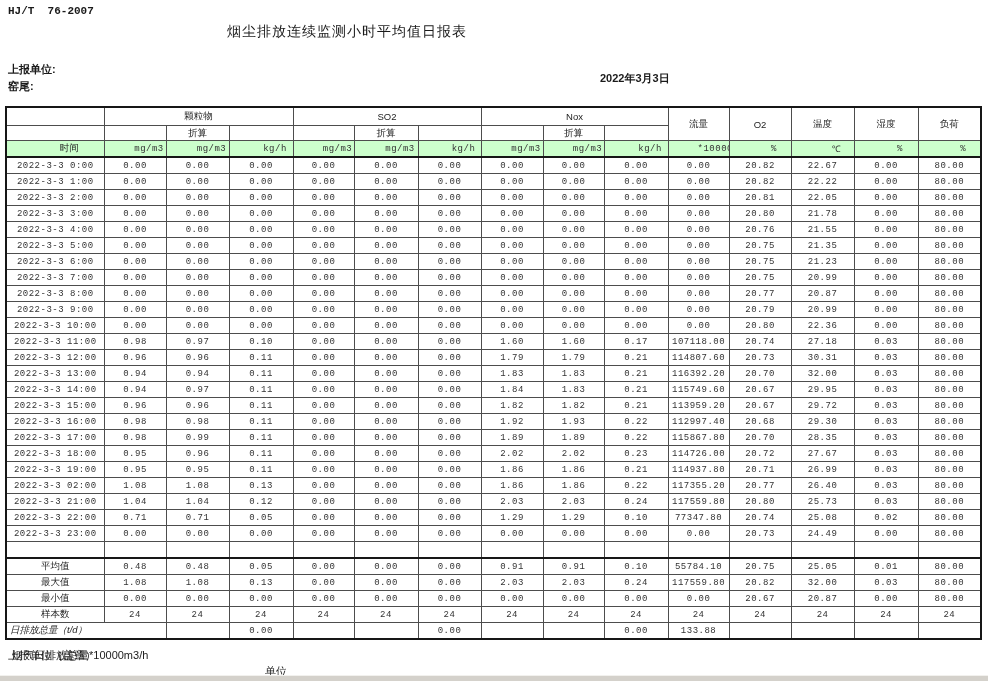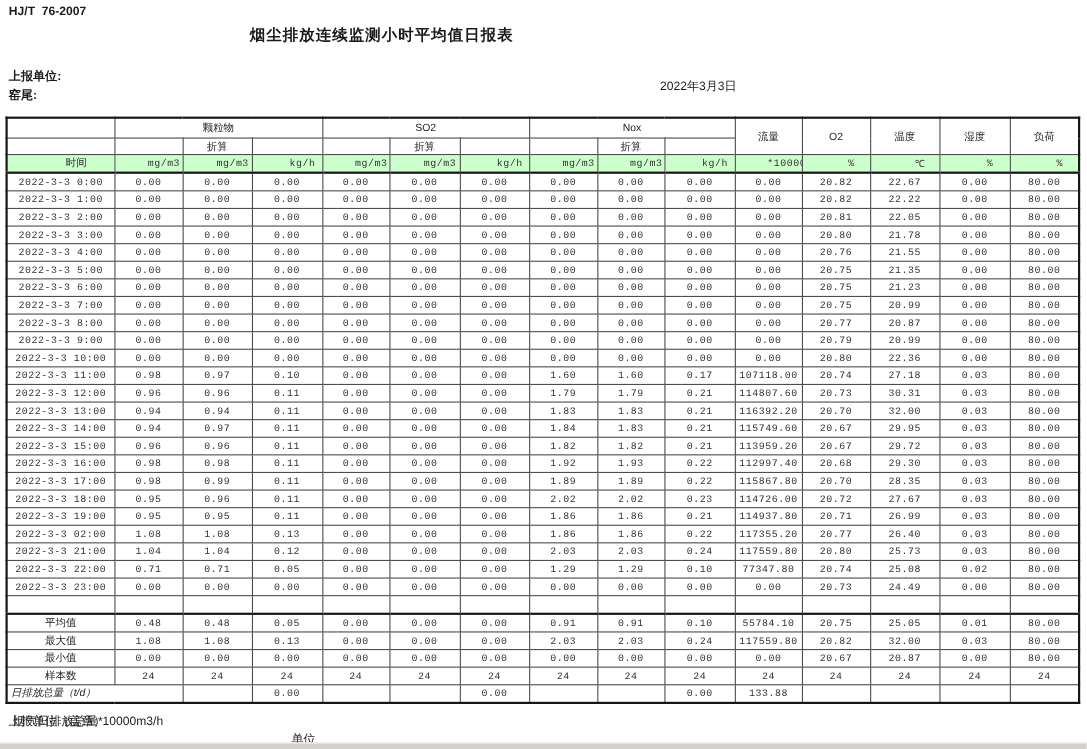--- a/index.html
+++ b/index.html
@@ -2,25 +2,25 @@
 <html style="--unit-green: #ccffcc;"><head>
 <meta charset="utf-8">
 <style>
   html,body { margin:0; padding:0; }
   body {
     width:988px; height:681px; position:relative; overflow:hidden;
     background:#ffffff; color:#1a1a1a;
     font-family:"Liberation Sans", sans-serif;
   }
   .abs { position:absolute; white-space:pre; }
-  #std-no   { top:5px;  left:8px;  font-size:11px; font-weight:bold; font-family:Liberation Sans, sans-serif; }
-  #title    { top:23px; left:97px; width:500px; text-align:center; font-size:14px; font-weight:bold; letter-spacing:1px; }
+  #std-no   { top:5px;  left:8px;  font-size:11px; font-weight:bold; font-family:Liberation Mono, monospace; }
+  #title    { top:23px; left:97px; width:500px; text-align:center; font-size:14px; font-weight:normal; letter-spacing:1px; }
   #company  { top:62px; left:8px;  font-size:11px; font-weight:bold; }
   #site     { top:79px; left:8px;  font-size:11px; font-weight:bold; }
-  #rdate    { top:71px; left:600px; font-size:11px; }
+  #rdate    { top:71px; left:600px; font-size:11px;font-weight:bold; }
 
   table#report-table {
     position:absolute; top:106px; left:5px; width:975px;
     border-collapse:collapse; table-layout:fixed;
     border:2px solid #161616;
     font-size:9px;
   }
   #report-table td {
     border:1px solid #4d4d4d;
     padding:0 1px; height:15px;

